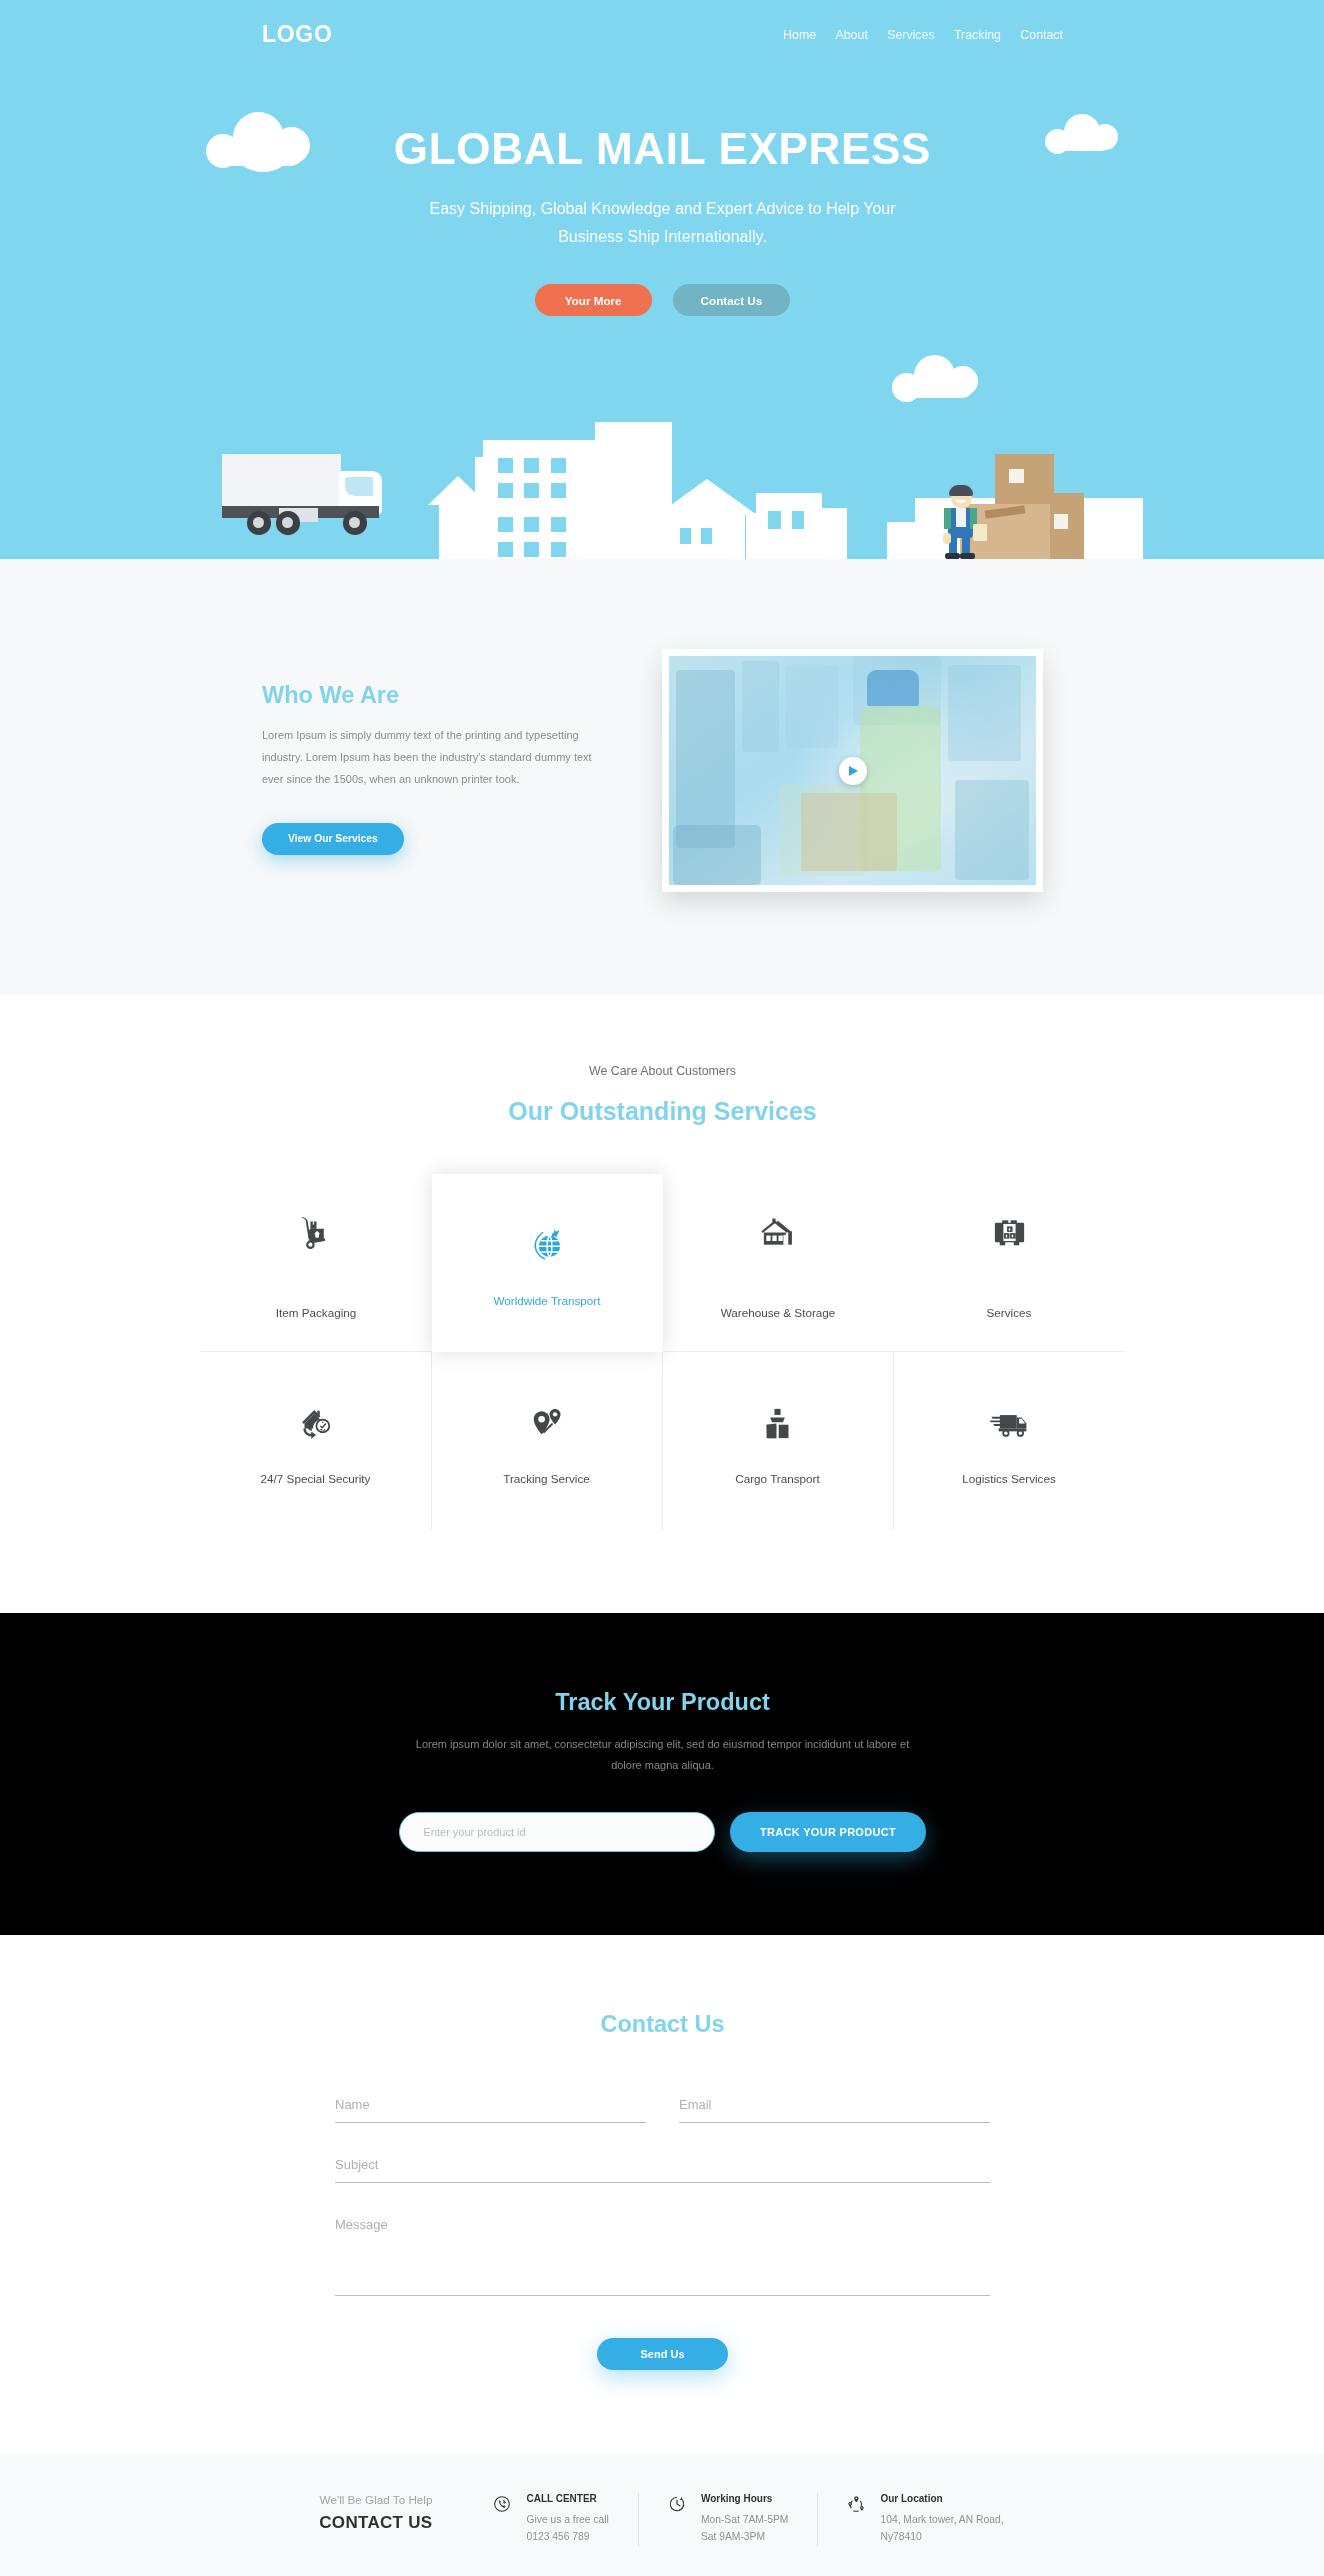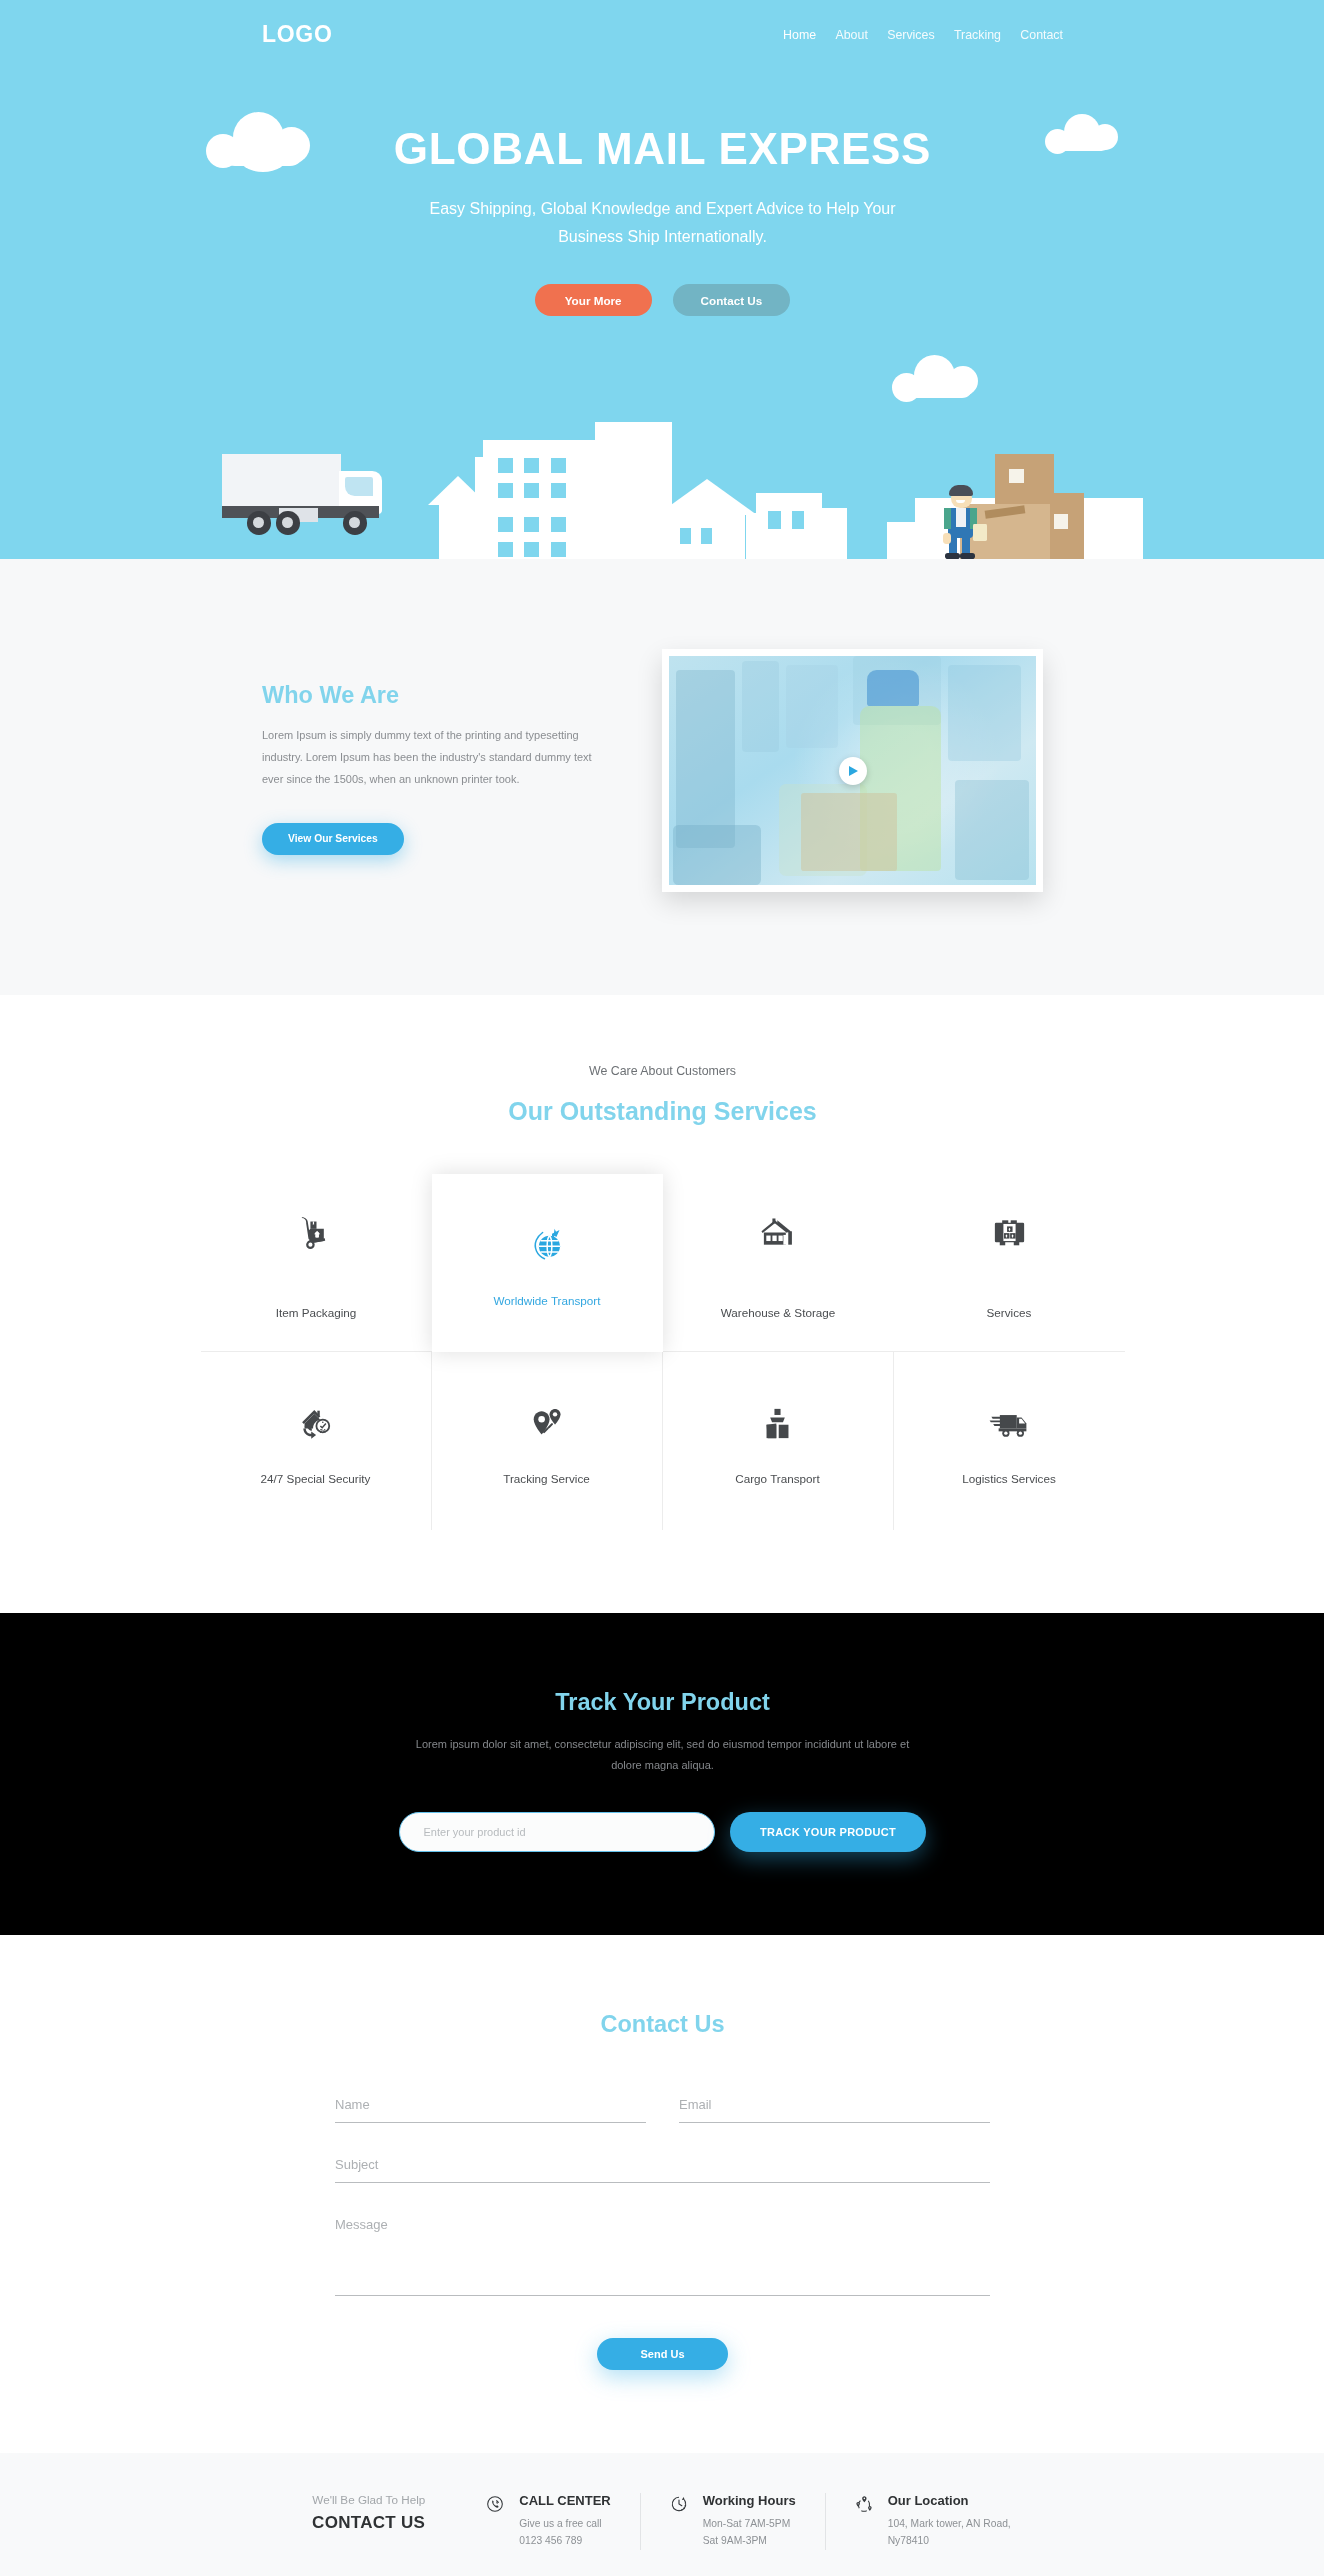--- a/index.html
+++ b/index.html
@@ -235,21 +235,21 @@
     background: #f8f9fa; padding: 40px 0 43px;
     display: flex; justify-content: center; align-items: flex-start; gap: 0;
   }
   .fi-head { width: 172px; text-align: right; padding-right: 32px; }
   .fi-kicker { font-size: 11.7px; color: #a2a6aa; font-family: "Liberation Sans Narrow","Liberation Sans",sans-serif; }
   .fi-title { margin-top: 7px; font-size: 17px; color: #2f3234; font-weight: 700; letter-spacing: 0.3px;
     font-family: "Liberation Sans Narrow","Liberation Sans",sans-serif; }
   .fi-col { padding: 0 29px; display: flex; gap: 11px; min-width: 172px; }
   .fi-col.div { border-left: 0.7px solid #e2e4e6; }
   .fi-ico { width: 22px; flex: none; padding-top: 1.4px; }
-  .fi-h { font-size: 13px; color: #2f3234; font-weight: 700;
+  .fi-h { font-size: 10px; color: #2f3234; font-weight: 700;
     font-family: "Liberation Sans Narrow","Liberation Sans",sans-serif; }
   .fi-l { margin-top: 7.6px; font-size: 10.3px; color: #8d9195; line-height: 1.65;
     font-family: "Liberation Sans Narrow","Liberation Sans",sans-serif; }
 </style>
 </head>
 <body>
 
 <div class="page">
 
   <section class="hero">

